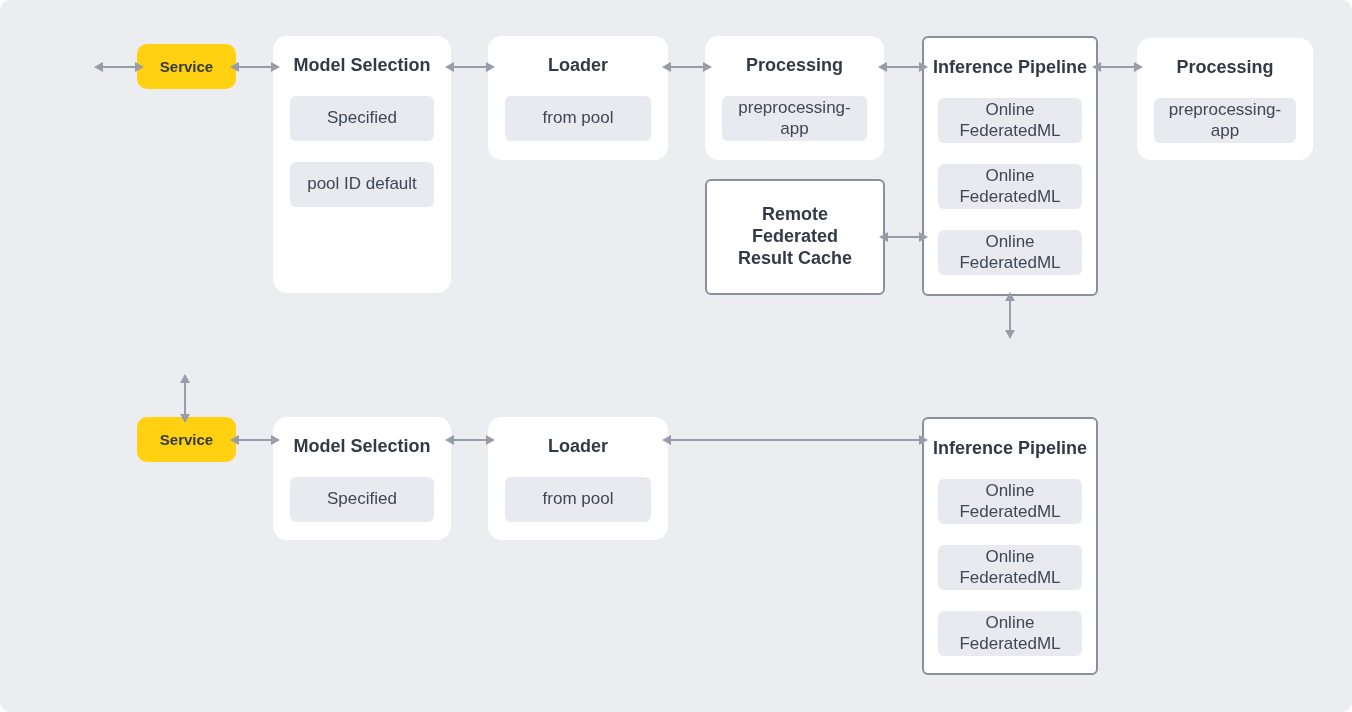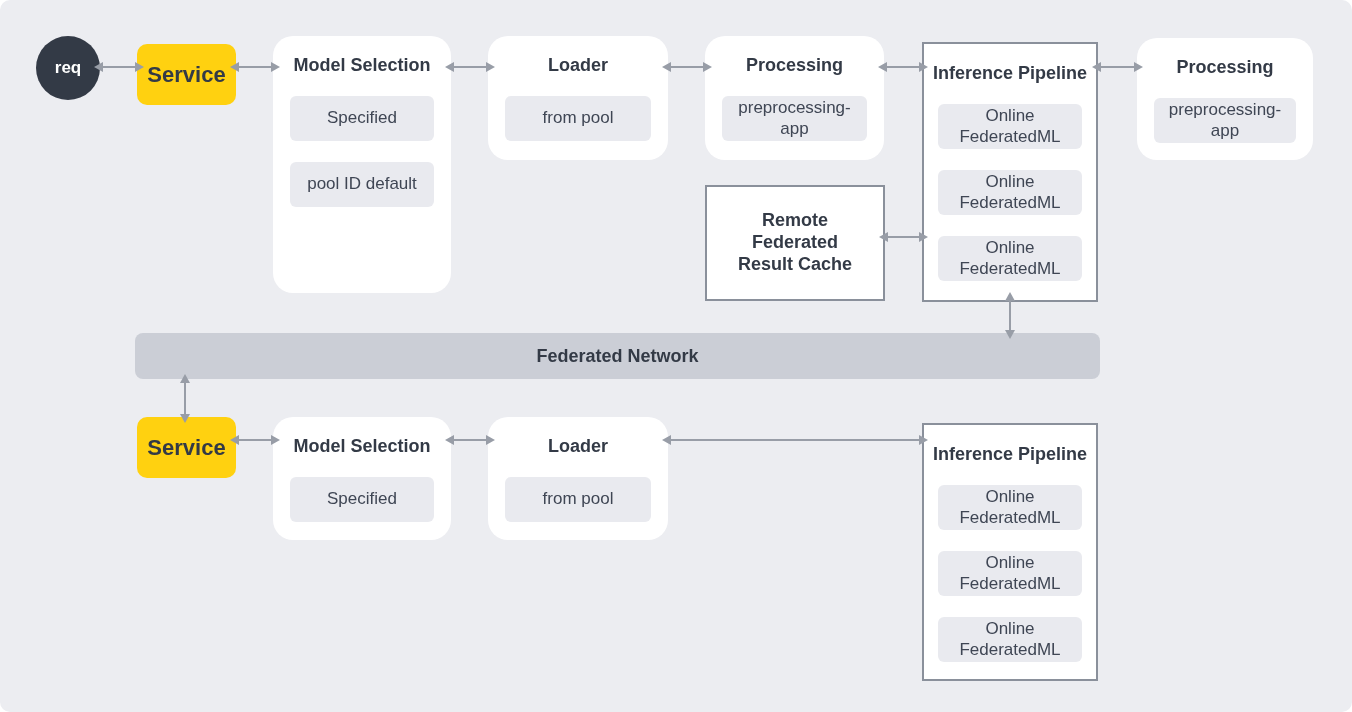--- a/index.html
+++ b/index.html
@@ -21,26 +21,26 @@
     position:relative;width:1352px;height:712px;
     background:var(--canvas-bg);border-radius:10px;overflow:hidden;
   }
   
   .circle{
     position:absolute;width:64px;height:64px;border-radius:50%;
     background:var(--dark);color:#fff;font-weight:bold;font-size:17px;
     display:flex;align-items:center;justify-content:center;
   }
   .pill{
-    position:absolute;width:99px;height:61px;border-radius:10px;
-    background:var(--accent-yellow);color:var(--dark);font-weight:bold;font-size:22px;
+    position:absolute;width:99px;height:45px;border-radius:10px;
+    background:var(--accent-yellow);color:var(--dark);font-weight:bold;font-size:15px;
     display:flex;align-items:center;justify-content:center;
   }
-  .card{position:absolute;background:var(--card-bg);border-radius:20px;}
-  .card--outlined{border:2px solid var(--outline);border-radius:0;margin-top:6px;}
+  .card{position:absolute;background:var(--card-bg);border-radius:14px;}
+  .card--outlined{border:2px solid var(--outline);border-radius:6px;}
   .card-title{
     height:60px;display:flex;align-items:center;justify-content:center;
     font-weight:bold;font-size:18px;color:var(--dark);text-align:center;line-height:1.22;
   }
   .card-title--full{height:100%;padding:0 16px;}
   .item{
     margin:0 17px 21px;height:45px;border-radius:6px;background:var(--item-bg);
     display:flex;align-items:center;justify-content:center;text-align:center;
     font-size:17px;line-height:1.22;color:var(--item-text);padding:0 6px;
   }
@@ -86,23 +86,20 @@
   .a9{left:453px;top:439px;width:34px;}
   .a10{left:670px;top:439px;width:250px;}
   .a11{left:1009px;top:300px;height:31px;}
   .a12{left:184px;top:382px;height:33px;}
 </style>
 </head>
 <body>
 
 <div class="canvas">
 
-  <div class="circle n-req">
-    <span>req</span>
-  </div>
 
   <div class="pill n-svc-top">
     <span>Service</span>
   </div>
 
   <div class="card n-ms-top">
     <div class="card-title">Model Selection</div>
     <div class="item">Specified</div>
     <div class="item">pool ID default</div>
   </div>
@@ -126,23 +123,20 @@
 
   <div class="card n-proc-right">
     <div class="card-title">Processing</div>
     <div class="item">preprocessing-app</div>
   </div>
 
   <div class="card card--outlined n-cache">
     <div class="card-title card-title--full">Remote Federated Result Cache</div>
   </div>
 
-  <div class="bar">
-    <span>Federated Network</span>
-  </div>
 
   <div class="pill n-svc-bot">
     <span>Service</span>
   </div>
 
   <div class="card n-ms-bot">
     <div class="card-title">Model Selection</div>
     <div class="item">Specified</div>
   </div>
 

